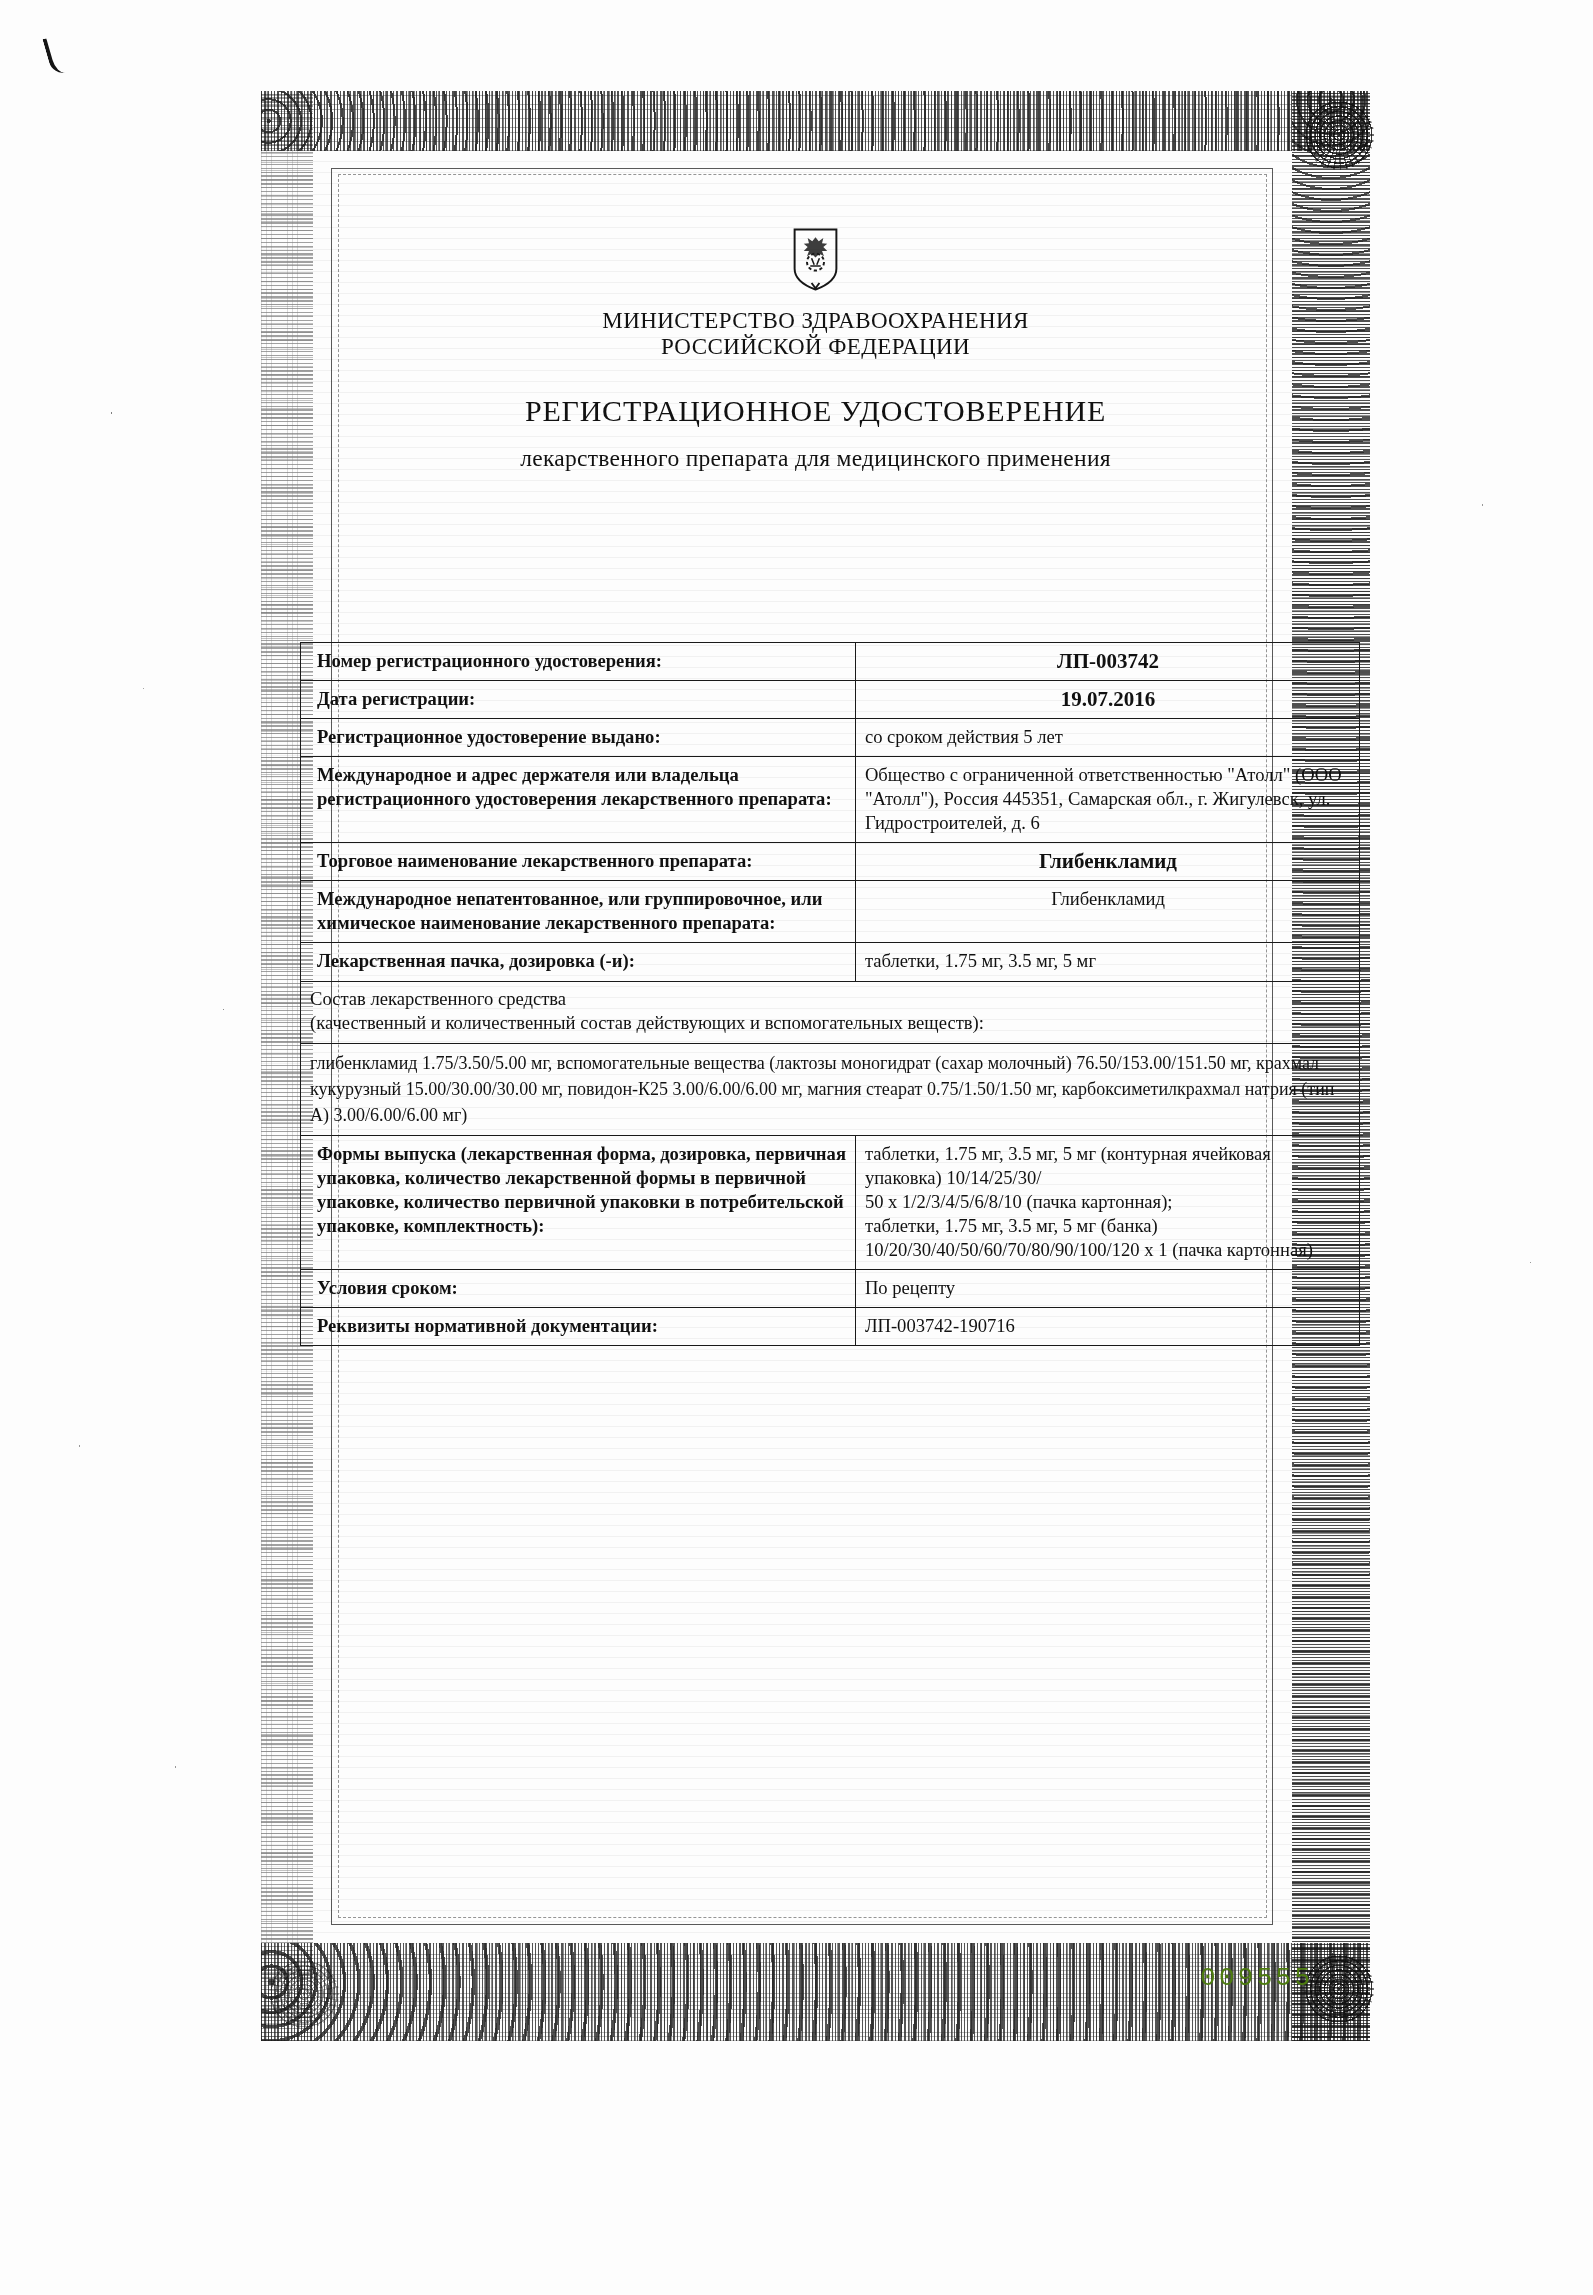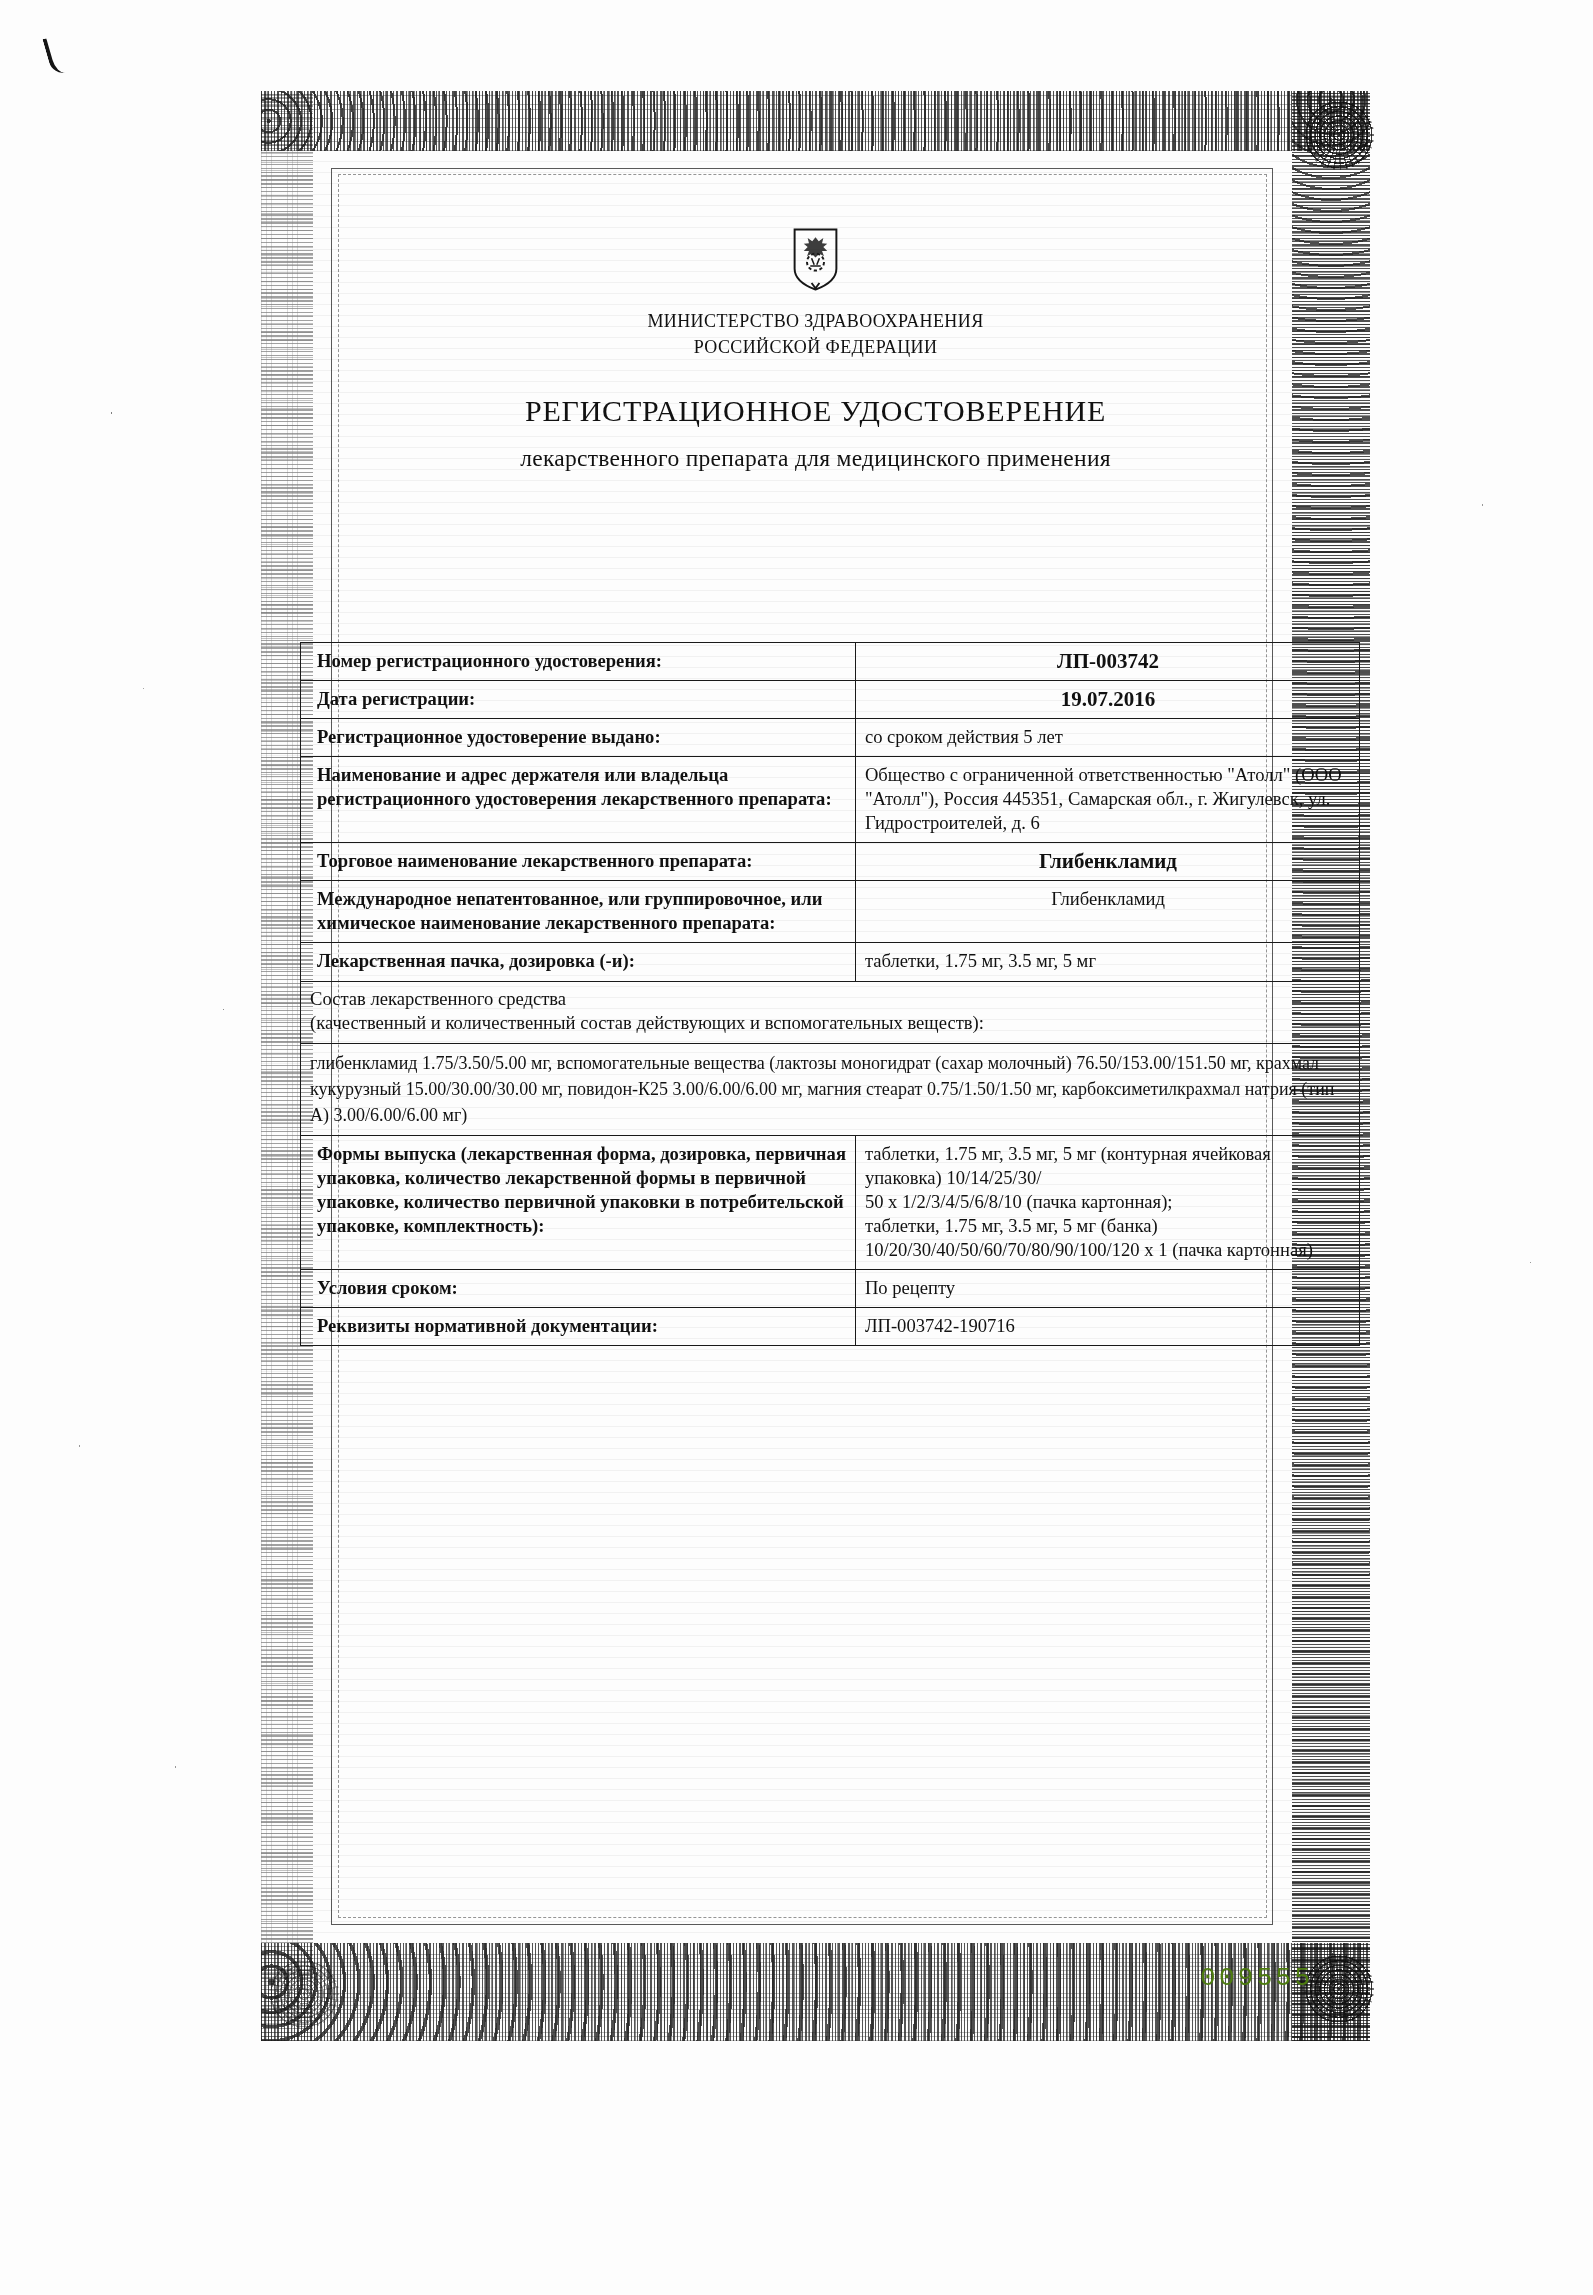--- a/index.html
+++ b/index.html
@@ -103,21 +103,21 @@
   }
 
   
   #header { position:absolute; left:261px; top:228px; width:1109px; text-align:center; }
   .emblem {
     width:47px; height:63px; margin:0 auto 17px auto;
     position:relative;
   }
   .emblem svg { display:block; }
   .ministry {
-    font-size:18px; line-height:26px; letter-spacing:0.4px;
+    font-size:23px; line-height:26px; letter-spacing:0.4px;
     font-weight:400;
   }
   .doc-title {
     margin-top:34px;
     font-size:30px; letter-spacing:0.8px;
   }
   .doc-sub {
     margin-top:17px;
     font-size:23.5px; letter-spacing:0.3px;
   }
@@ -205,21 +205,21 @@
       </tr>
       <tr>
         <td class="lbl">Дата регистрации:</td>
         <td class="val-c">19.07.2016</td>
       </tr>
       <tr>
         <td class="lbl">Регистрационное удостоверение выдано:</td>
         <td class="val">со сроком действия 5 лет</td>
       </tr>
       <tr>
-        <td class="lbl">Наименование и адрес держателя или владельца регистрационного удостоверения лекарственного препарата:</td>
+        <td class="lbl">Международное и адрес держателя или владельца регистрационного удостоверения лекарственного препарата:</td>
         <td class="val">Общество с ограниченной ответственностью "Атолл" (ООО "Атолл"), Россия 445351, Самарская обл., г. Жигулевск, ул. Гидростроителей, д. 6</td>
       </tr>
       <tr>
         <td class="lbl">Торговое наименование лекарственного препарата:</td>
         <td class="val-c">Глибенкламид</td>
       </tr>
       <tr>
         <td class="lbl">Международное непатентованное, или группировочное, или химическое наименование лекарственного препарата:</td>
         <td class="val-cn">Глибенкламид</td>
       </tr>

